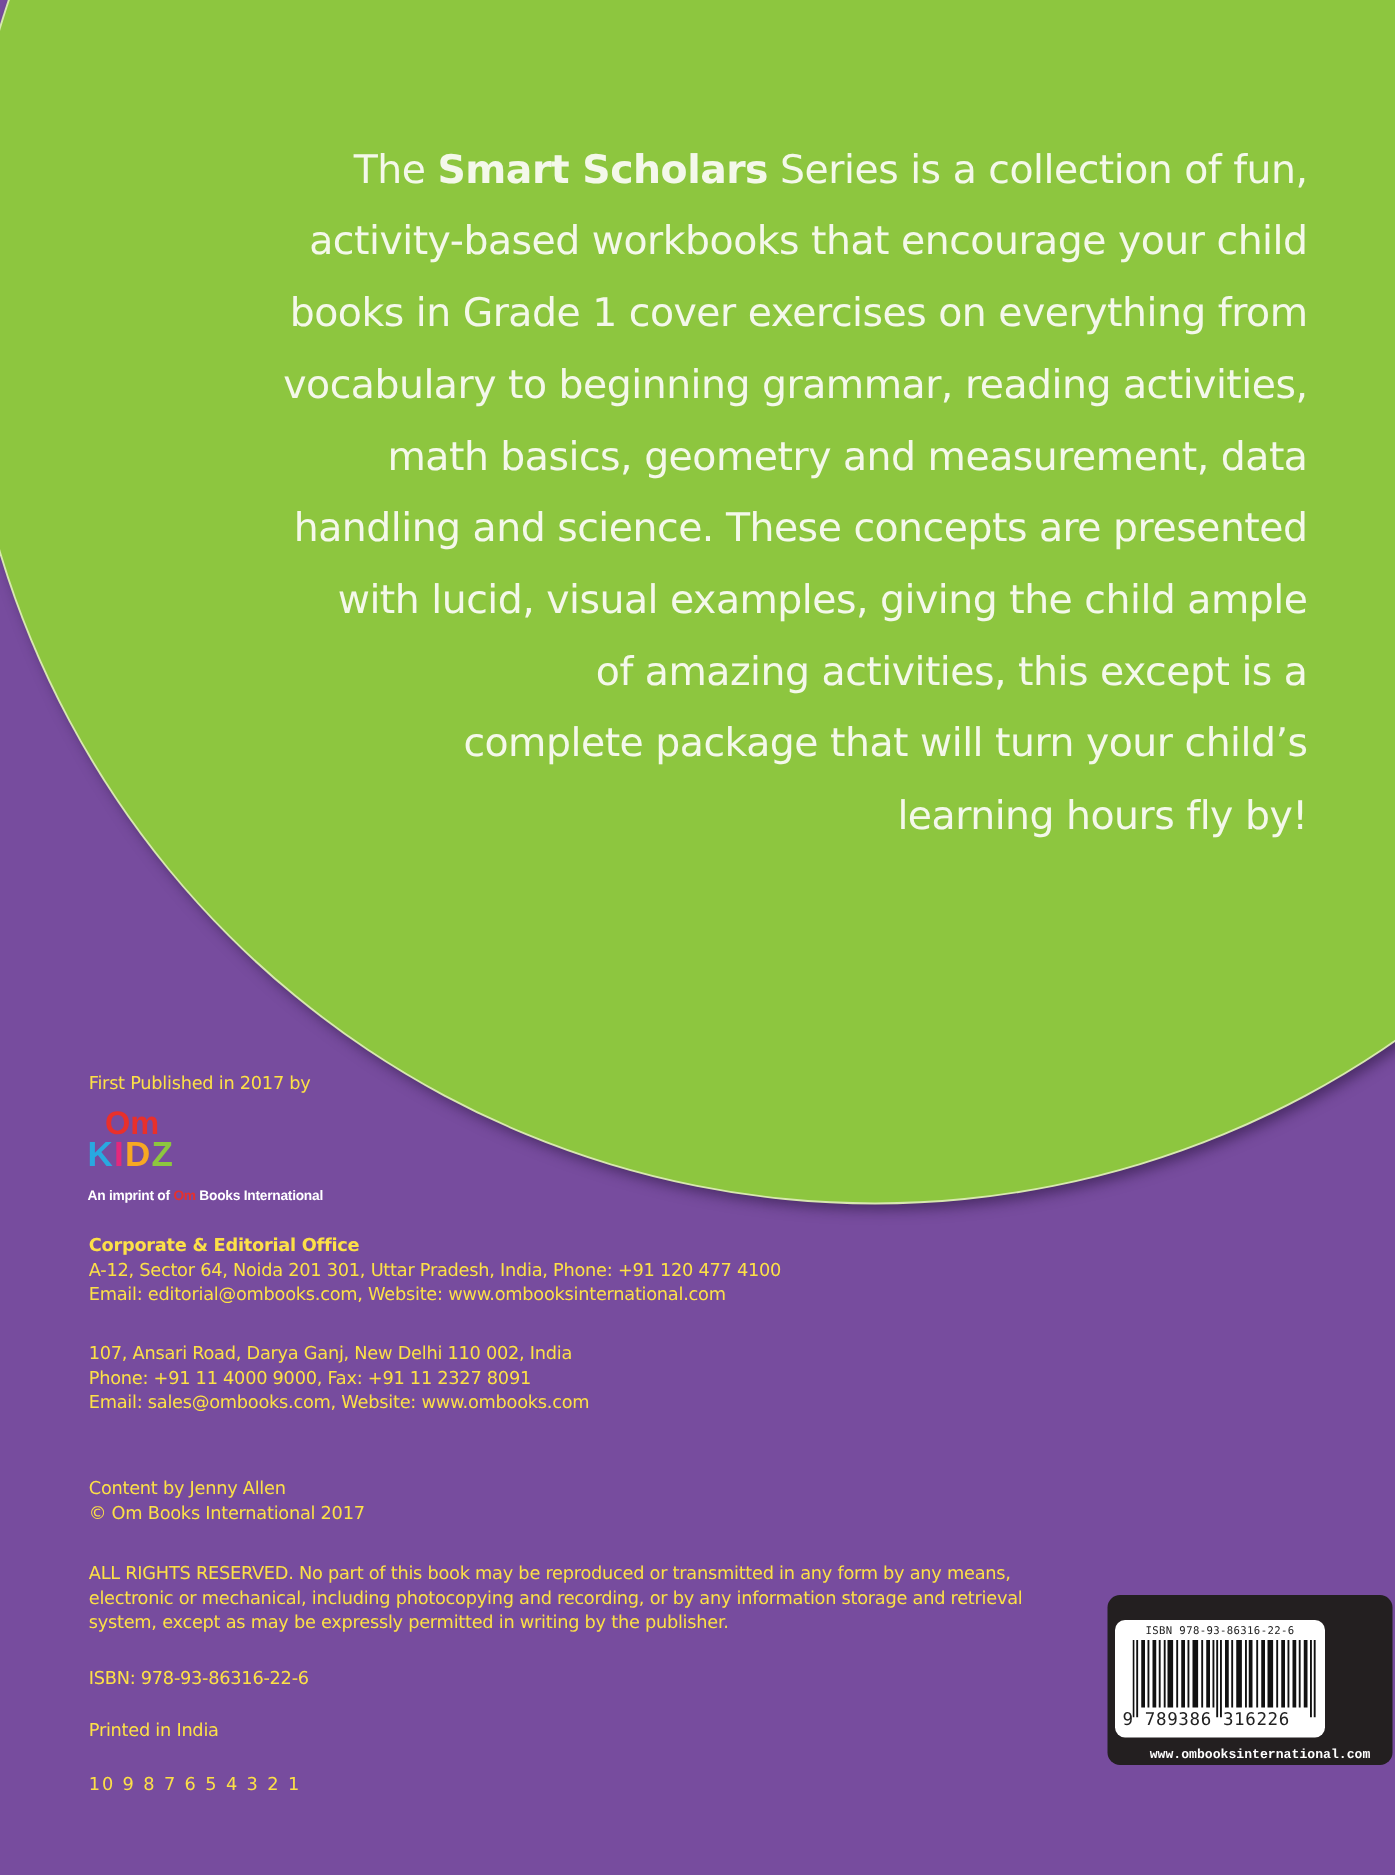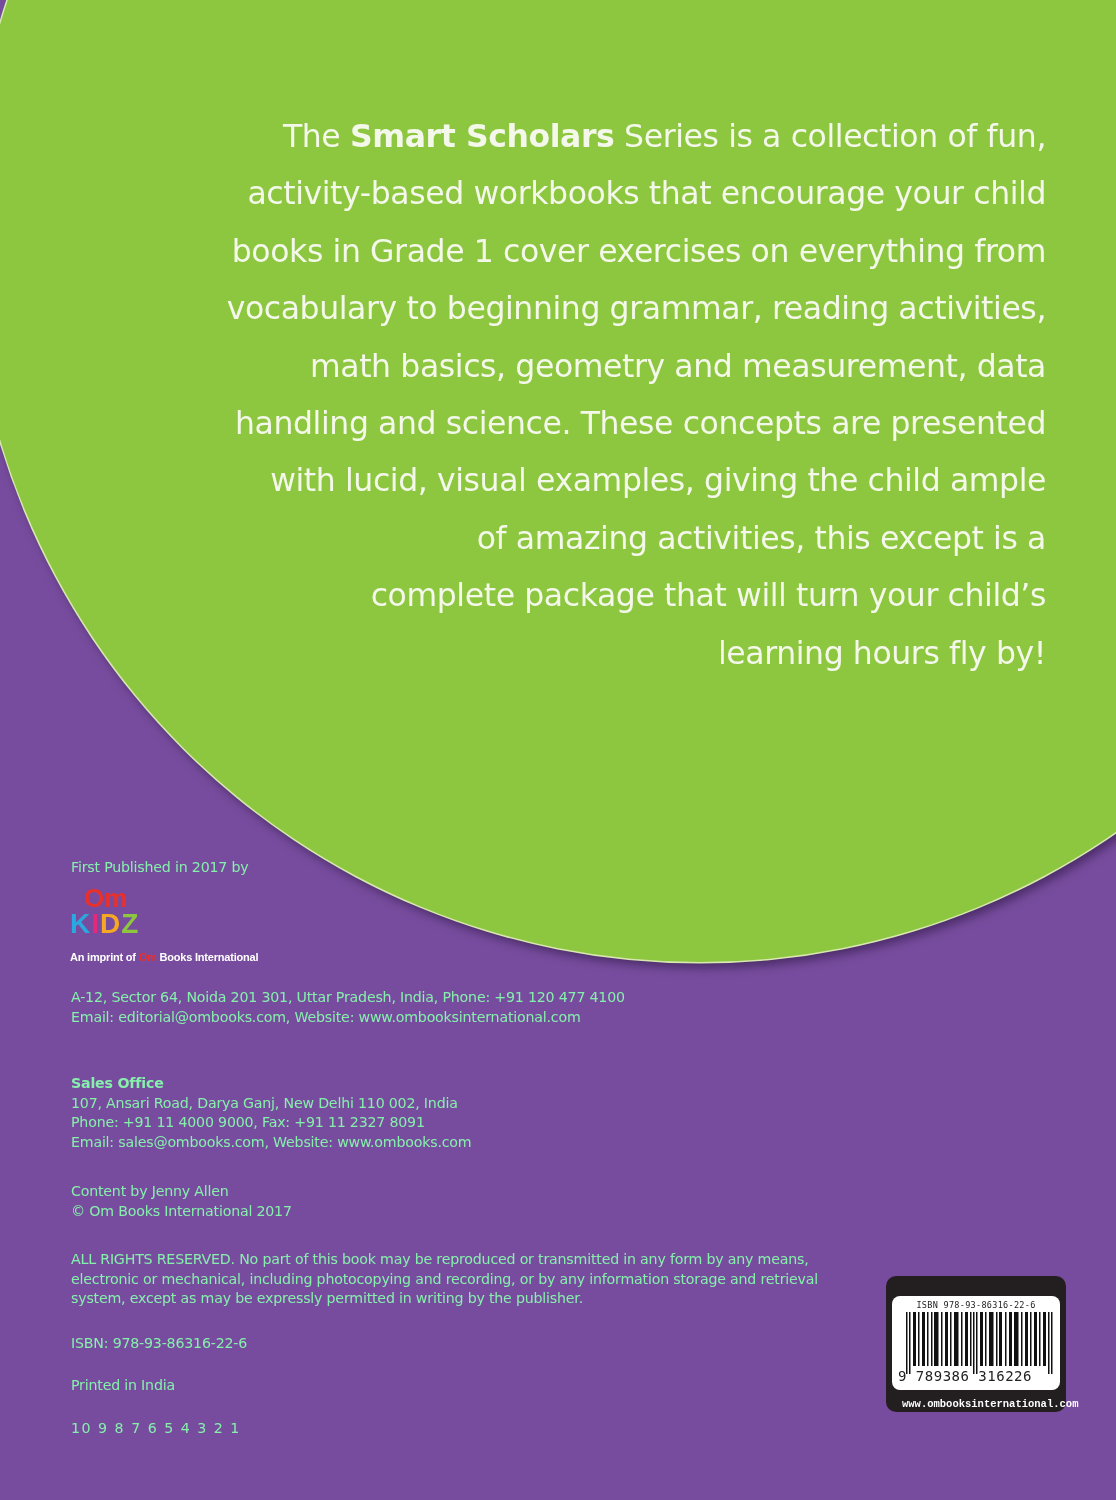--- a/index.html
+++ b/index.html
@@ -18,34 +18,34 @@
   }
   .blurb {
     position: absolute; left: 150px; top: 108px; width: 896px;
     text-align: right; color: #f4f8ea;
     font-family: "DejaVu Sans", sans-serif;
     font-size: 31.5px; line-height: 57.4px;
     letter-spacing: -0.4px;
   }
   .blurb .line { display: block; white-space: nowrap; }
   .blurb b { font-weight: bold; }
-  .imprint { position: absolute; left: 71px; color: #86efac; font-family: "DejaVu Sans", sans-serif; font-size: 14.2px; line-height: 19.7px; letter-spacing: -0.2px; }
+  .imprint { position: absolute; left: 71px; color: #fde047; font-family: "DejaVu Sans", sans-serif; font-size: 14.2px; line-height: 19.7px; letter-spacing: -0.2px; }
   .imprint .head { font-weight: bold; }
   .logo { position: absolute; left: 70px; top: 885px; width: 230px; height: 82px; }
   .logo .om { position: absolute; left: 14px; top: 0; font-family: "Liberation Sans", sans-serif; font-weight: bold; font-size: 26px; color: #e8302c; line-height: 26px; }
   .logo .kidz { position: absolute; left: 0; top: 24px; font-family: "Liberation Sans", sans-serif; font-weight: bold; font-size: 28px; line-height: 30px; letter-spacing: 1px; }
   .logo .k { color: #29a9e0; }
   .logo .i { color: #e4287c; }
   .logo .d { color: #f7a823; }
   .logo .z { color: #8dc63f; }
   .logo .tag { position: absolute; left: 0; top: 66px; font-family: "Liberation Sans", sans-serif; font-weight: bold; font-size: 11px; color: #ffffff; white-space: nowrap; letter-spacing: -0.2px; }
   .logo .tag .red { color: #e8302c; }
   .barcode-box {
     position: absolute; left: 886px; top: 1276px; width: 180px; height: 136px;
-    background: #231f20; border-radius: 10px;
+    background: #231f20; border-radius: 10px; padding-left: 48px;
   }
   .barcode-inner {
     position: absolute; left: 6px; top: 20px; width: 168px; height: 94px;
     background: #ffffff; border-radius: 8px;
   }
   .barcode-isbn { position: absolute; left: 0; right: 0; top: 4px; text-align: center; font-family: "DejaVu Sans Mono", monospace; font-size: 8.5px; color: #222; letter-spacing: 0.3px; }
   .bars { position: absolute; left: 14px; top: 16px; width: 148px; height: 62px; }
   .barcode-digits { position: absolute; left: 6px; top: 72px; font-family: "DejaVu Sans Mono", monospace; font-size: 14px; color: #222; background: transparent; letter-spacing: 0.5px; }
   .barcode-url { position: absolute; left: 16px; right: 0; bottom: 2px; text-align: center; font-family: Liberation Mono, monospace; font-weight: bold; font-size: 10.5px; color: #ffffff; }
 </style>
@@ -69,26 +69,26 @@
 
 <div class="imprint" style="top:858px;">First Published in 2017 by</div>
 
 <div class="logo">
   <div class="om">Om</div>
   <div class="kidz"><span class="k">K</span><span class="i">I</span><span class="d">D</span><span class="z">Z</span></div>
   <div class="tag"><span>An imprint of </span><span class="red">Om</span><span> Books International</span></div>
 </div>
 
 <div class="imprint" style="top:988px;">
+  <div class="head">Corporate &amp; Editorial Office</div>
   <div>A-12, Sector 64, Noida 201 301, Uttar Pradesh, India, Phone: +91 120 477 4100</div>
   <div>Email: editorial@ombooks.com, Website: www.ombooksinternational.com</div>
 </div>
 
 <div class="imprint" style="top:1074px;">
-  <div class="head">Sales Office</div>
   <div>107, Ansari Road, Darya Ganj, New Delhi 110 002, India</div>
   <div>Phone: +91 11 4000 9000, Fax: +91 11 2327 8091</div>
   <div>Email: sales@ombooks.com, Website: www.ombooks.com</div>
 </div>
 
 <div class="imprint" style="top:1182px;">
   <div>Content by Jenny Allen</div>
   <div>© Om Books International 2017</div>
 </div>
 

